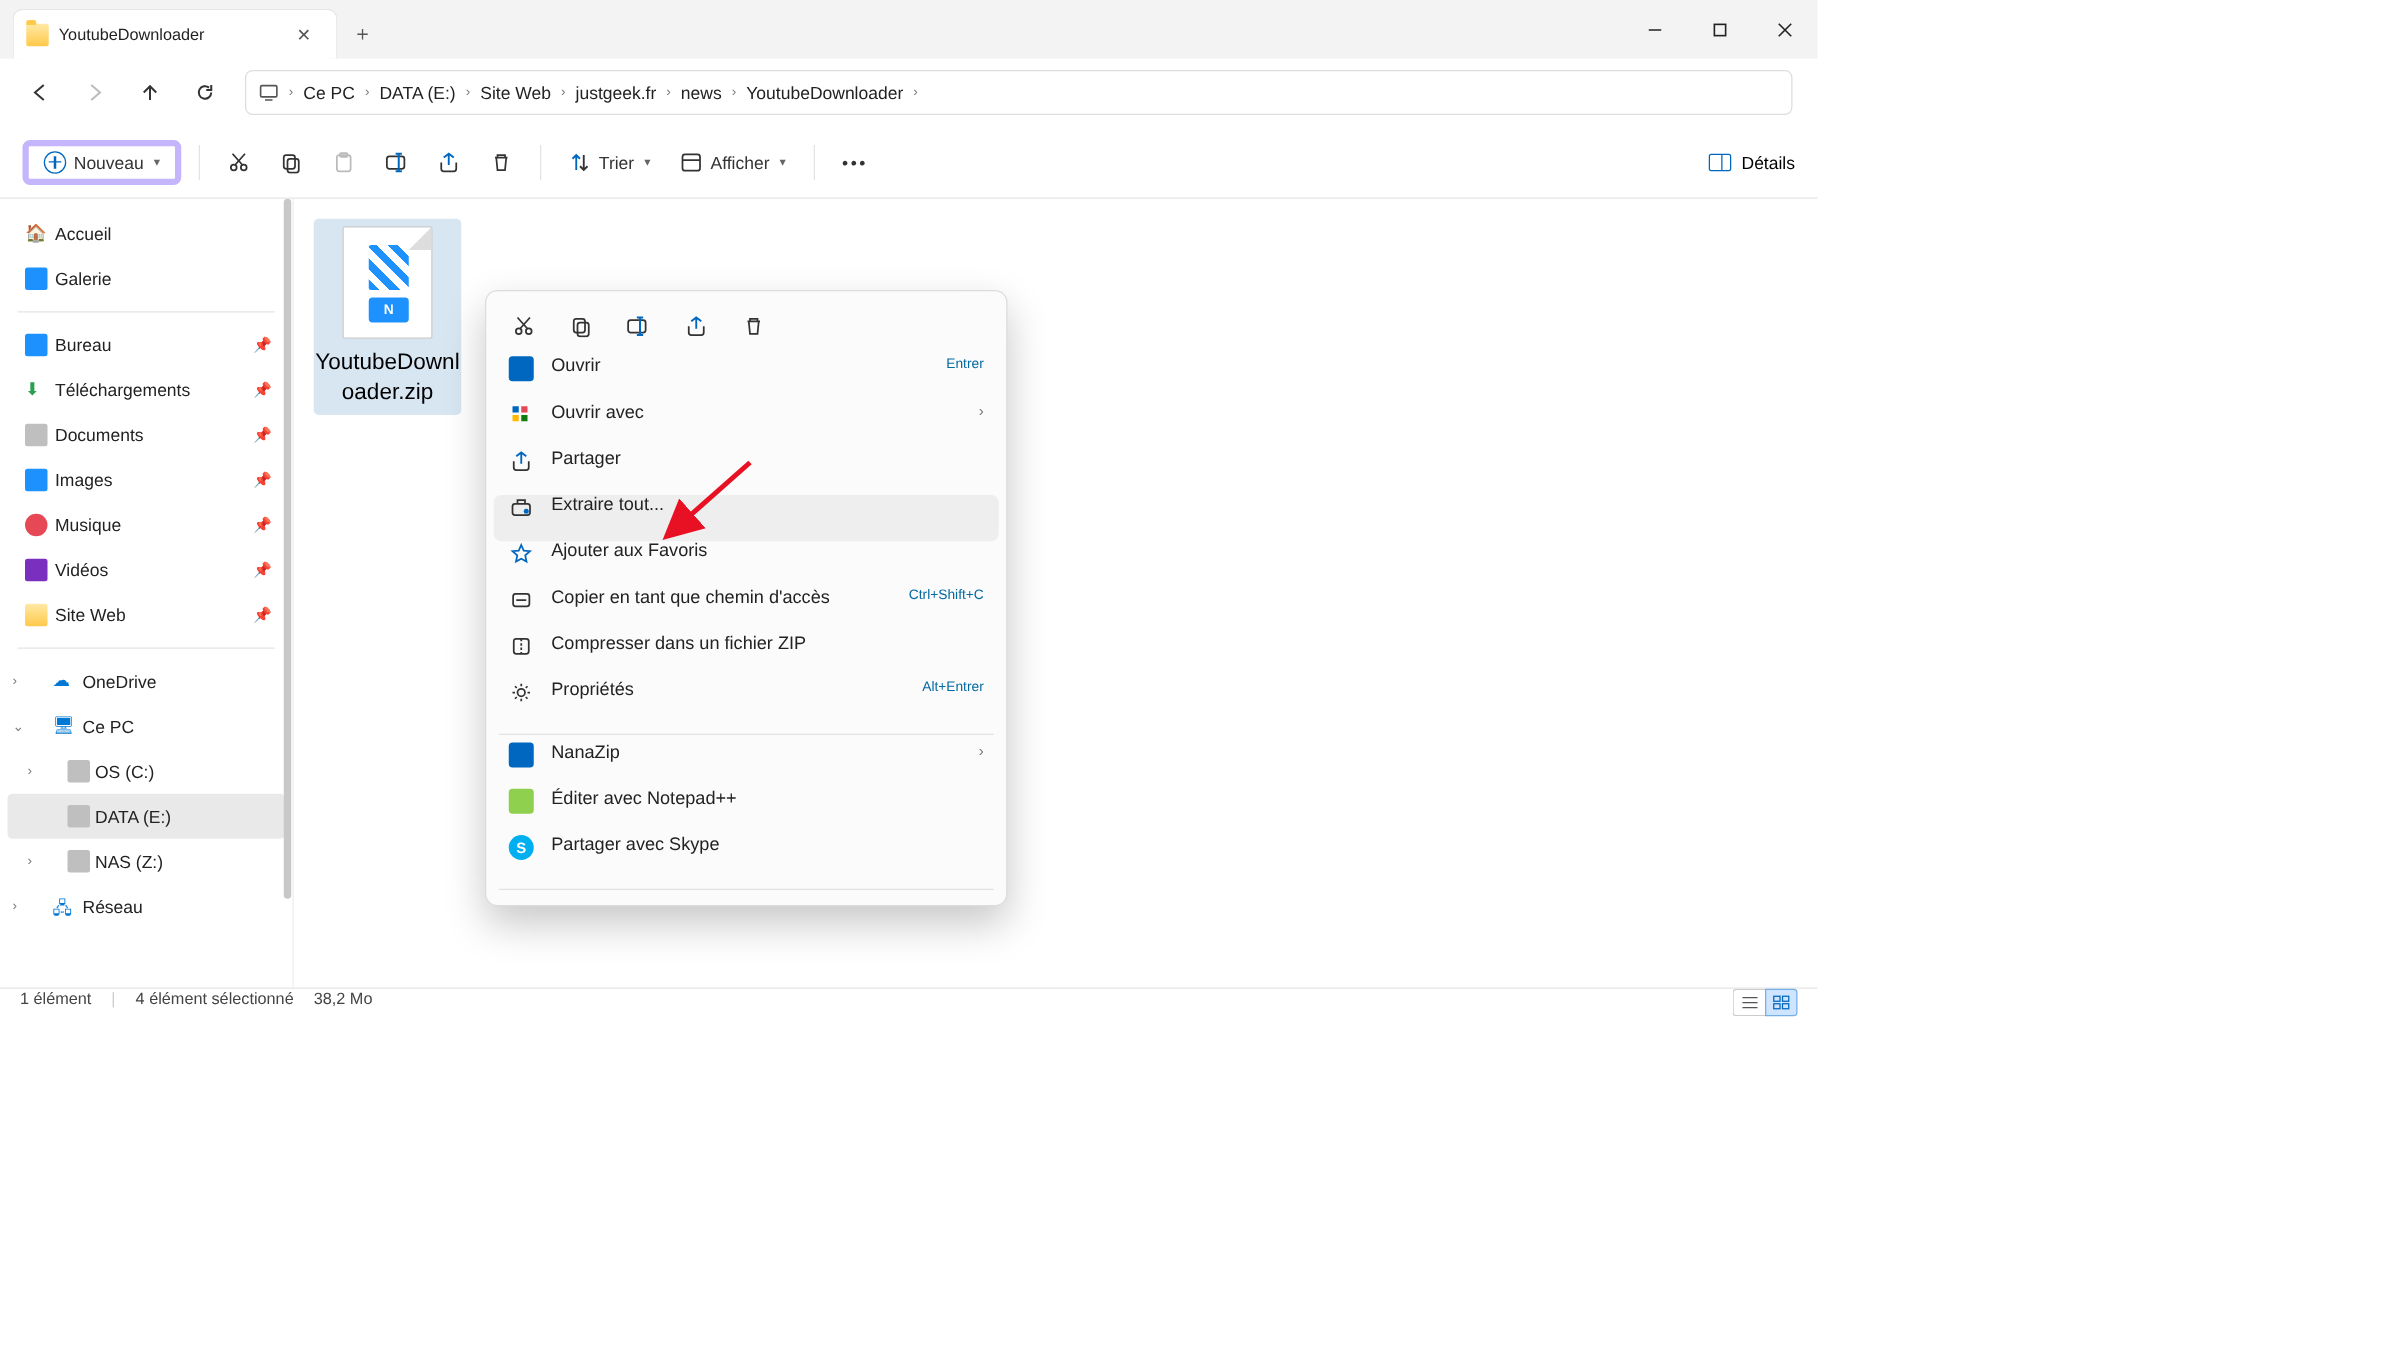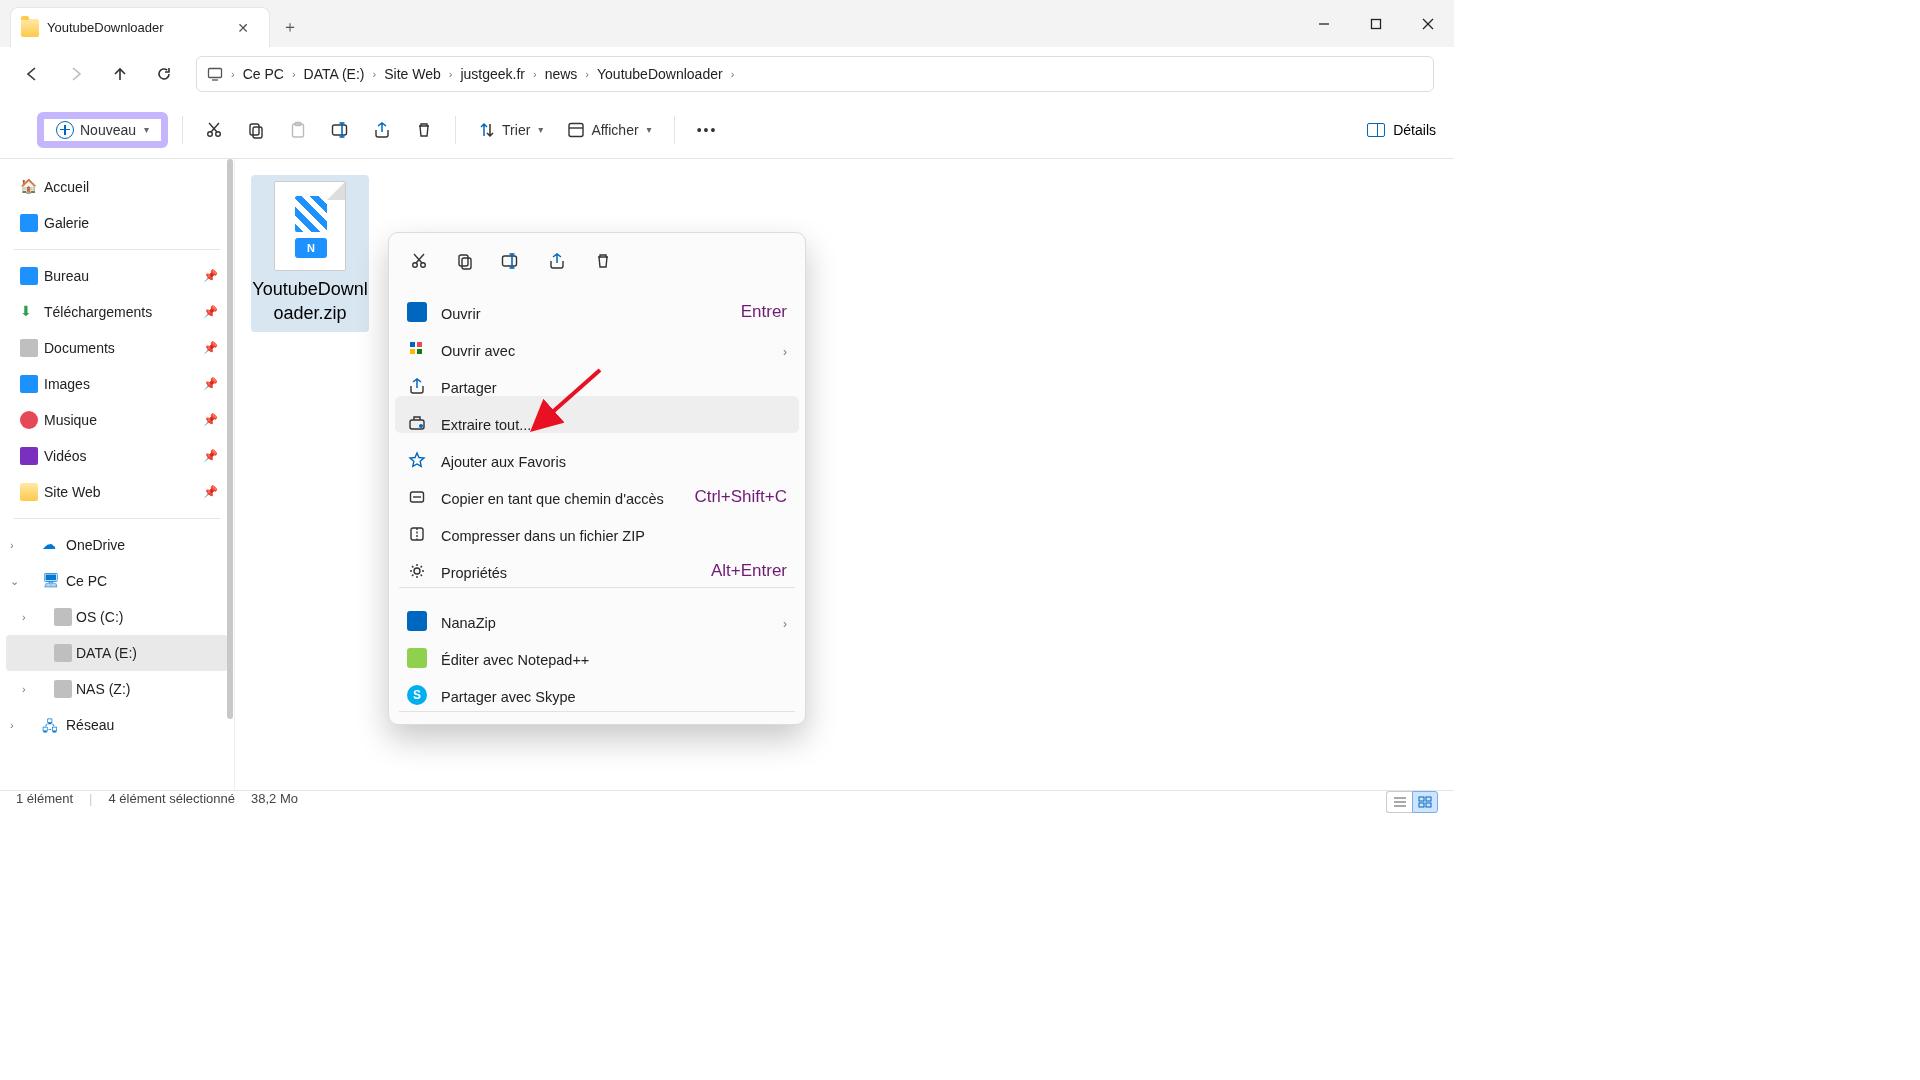--- a/index.html
+++ b/index.html
@@ -26,21 +26,21 @@
 .crumbs { flex:1; height:36px; border:1px solid #ddd; border-radius:6px; display:flex; align-items:center; padding:0 8px; margin:0 8px; }
 .crumbs .dev { width:20px; height:20px; display:flex; align-items:center; justify-content:center; color:#555; }
 .crumbs .chev { padding:0 6px; color:#777; font-size:11px; }
 .crumbs .seg { font-size:14px; color:#222; padding:0 2px; }
 .searchbox { width:330px; height:36px; border:1px solid #ddd; border-radius:6px; display:flex; align-items:center; padding:0 10px; color:#888; font-size:14px; justify-content:space-between;}
 .searchbox span.ph{white-space:nowrap; overflow:hidden; text-overflow:ellipsis;}
 
 
 .toolbar { height:58px; border-bottom:1px solid #e5e5e5; display:flex; align-items:center; padding:0 18px; gap:8px; }
 .tbtn { height:36px; padding:0 8px; display:flex; align-items:center; justify-content:center; border-radius:6px; color:#333; gap:6px; font-size:14px;}
-.tbtn.newbtn { border:7px solid #c4b5fd; padding:0 12px;margin-left:19px; }
+.tbtn.newbtn { border:5px solid #c4b5fd; padding:0 12px; }
 .plus-circle{width:18px;height:18px;border:1.5px solid #0067c0;border-radius:50%;position:relative;}
 .plus-circle:before,.plus-circle:after{content:"";position:absolute;background:#0067c0;}
 .plus-circle:before{left:3px;right:3px;top:7px;height:1.5px;}
 .plus-circle:after{top:3px;bottom:3px;left:7px;width:1.5px;}
 .sep { width:1px; height:28px; background:#e3e3e3; margin:0 6px; }
 .chev-down{font-size:10px;color:#666;margin-left:2px;}
 .icon16{width:18px;height:18px;display:flex;align-items:center;justify-content:center;}
 .details-toggle{margin-left:auto; display:flex; align-items:center; gap:8px; font-size:14px;}
 .details-ico{width:18px;height:14px;border:1.5px solid #0067c0;border-radius:2px;position:relative;}
 .details-ico:after{content:"";position:absolute;right:0;top:0;bottom:0;width:6px;border-left:1.5px solid #0067c0;}
@@ -70,23 +70,23 @@
 .file-ico{width:72px;height:90px;margin:0 auto 6px;background:#fff;border:1px solid #ccc;border-radius:2px;position:relative;}
 .file-ico:before{content:"";position:absolute;right:0;top:0;width:18px;height:18px;background:linear-gradient(135deg,transparent 49%,#ddd 51%);}
 .zip-inner{position:absolute;top:14px;left:20px;width:32px;height:36px;background:repeating-linear-gradient(45deg,#1d92ff 0 6px,#fff 6px 12px);border-radius:2px;}
 .zip-tag{position:absolute;bottom:12px;left:20px;width:32px;height:20px;background:#1d92ff;border-radius:3px;color:#fff;font-size:11px;font-weight:bold;display:flex;align-items:center;justify-content:center;}
 .file .name{font-size:18px;line-height:1.35;word-break:break-all;}
 
 
 .ctx { position:absolute; left:388px; top:232px; width:418px; background:#fbfbfb; border:1px solid #dcdcdc; border-radius:10px; box-shadow:0 14px 32px rgba(0,0,0,.22); padding:6px; }
 .ctx-iconrow{display:flex; gap:18px; padding:8px 10px 10px;}
 .ctx-iconrow .cicon{width:28px;height:28px;display:flex;align-items:center;justify-content:center;color:#333;border-radius:4px;}
-.ctx-item{height:37px;display:flex;align-items:flex-end;padding:0 12px;border-radius:6px;font-size:14.5px;color:#222;gap:14px;}
+.ctx-item{height:37px;display:flex;align-items:flex-start;padding:0 12px;border-radius:6px;font-size:14.5px;color:#222;gap:14px;}
 .ctx-item .cico{width:20px;height:20px;display:flex;align-items:center;justify-content:center;color:#444;}
-.ctx-item .rlabel{margin-left:auto;color:#701a75;font-size:17px;}
+.ctx-item .rlabel{margin-left:auto;color:#0369a1;font-size:11px;}
 .ctx-item .sub{margin-left:auto;color:#777;font-size:12px;}
 .ctx-item.hl{background:#eee;}
 .ctx-sep{height:1px;background:#e2e2e2;margin:6px 4px;}
 
 
 .arrow{position:absolute;left:540px;top:366px;}
 .arrow svg{overflow:visible;}
 
 
 .status { height:28px; border-top:1px solid #e5e5e5; display:flex; align-items:flex-start; padding:0 16px; font-size:13px; color:#444; gap:16px;}

